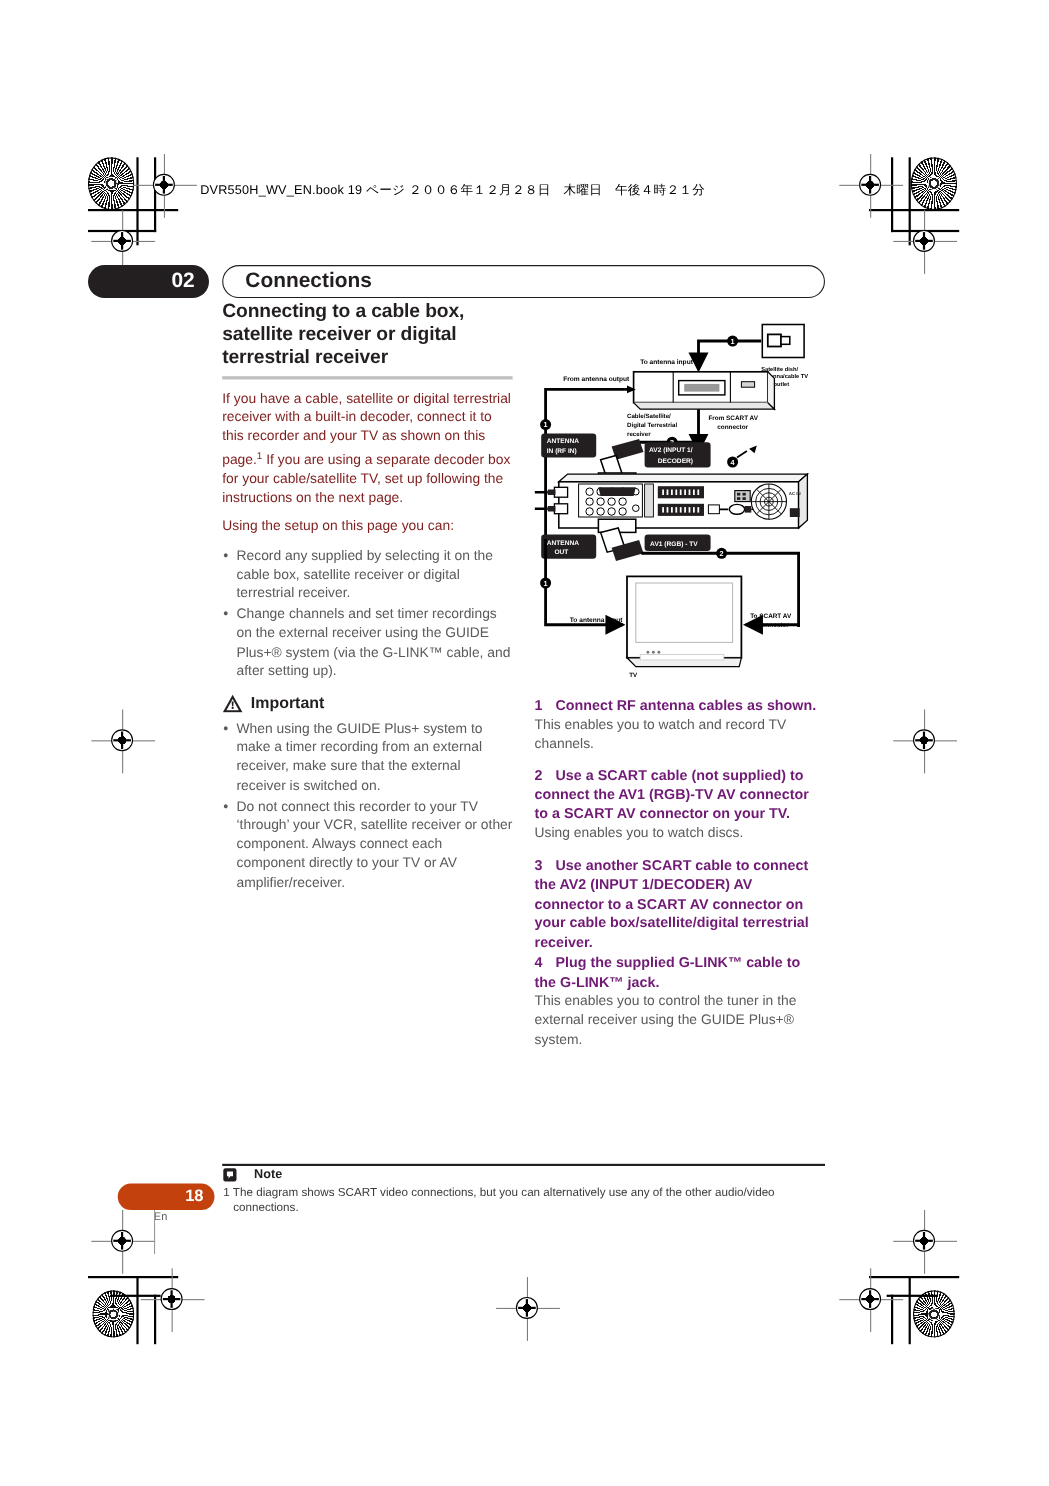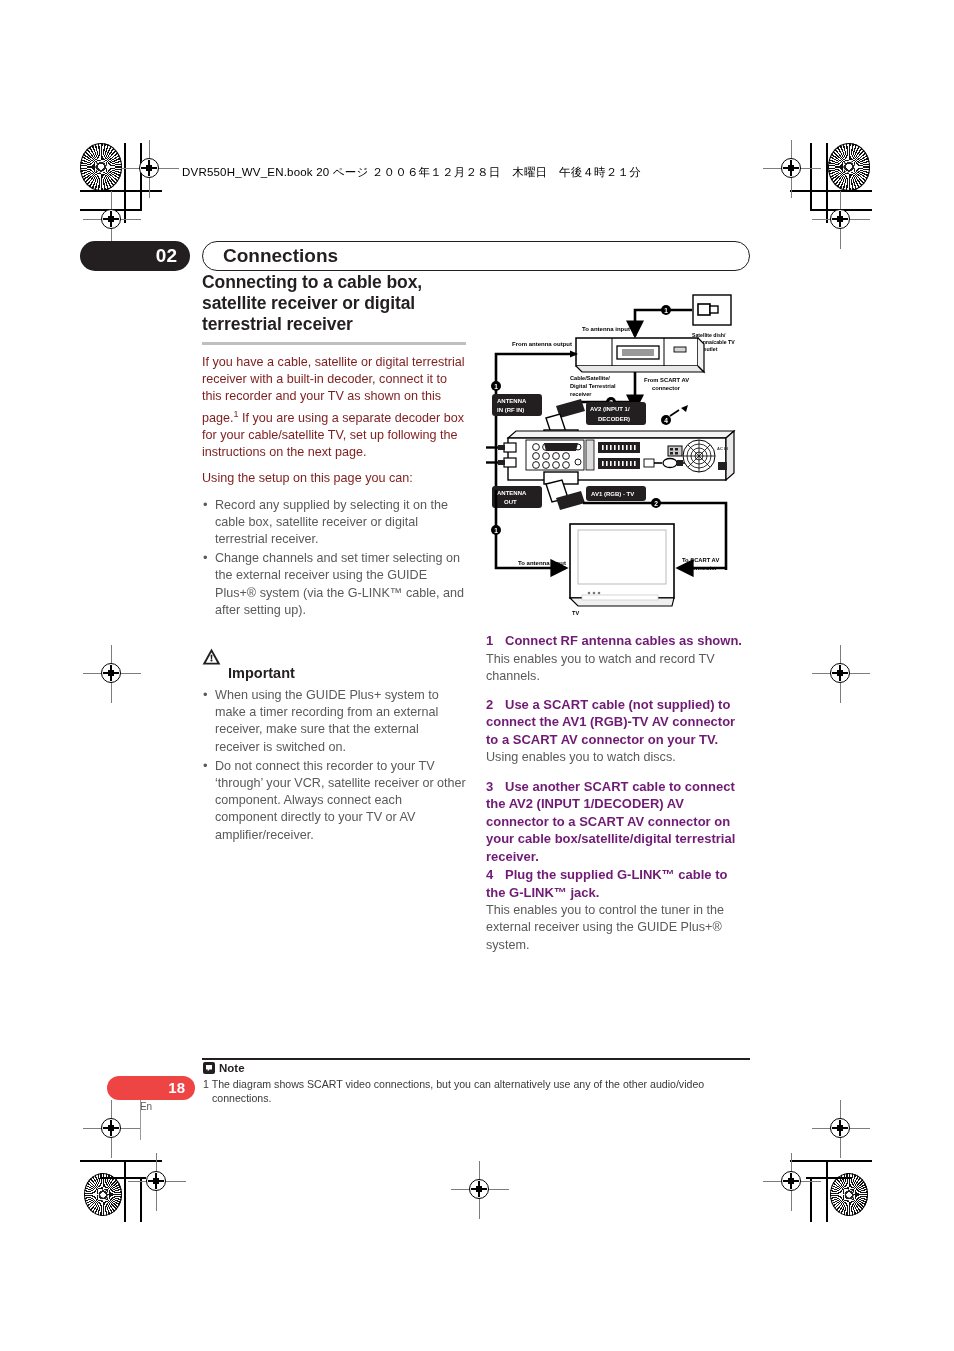--- a/index.html
+++ b/index.html
@@ -163,21 +163,20 @@
     display: flex;
     align-items: center;
     gap: 7px;
     margin: 12px 0 6px 0;
   }
   .warn-tri { width: 19px; height: 17px; display:block; }
   .important-label {
     font-size: 14.5px;
     font-weight: bold;
     color: #231f20;
-    margin-top: 34px;
   }
 
   .step {
     margin: 0 0 1px 0;
     font-size: 13px;
     line-height: 17.5px;
     font-weight: bold;
     color: #701a75;
   }
   .step .num {
@@ -189,21 +188,21 @@
     font-size: 12.6px;
     line-height: 17.2px;
     color: #5a5a5a;
   }
 
   
   .page-badge {
     position: absolute;
     left: 107px; top: 1076px;
     width: 88px; height: 24px;
-    background: #ef4444;
+    background: #c2410c;
     border-radius: 12px;
     color: #fff;
     font-size: 15px;
     font-weight: bold;
     text-align: right;
     line-height: 24px;
     padding-right: 10px;
     box-sizing: border-box;
   }
   .page-lang {
@@ -226,21 +225,21 @@
     position: absolute;
     left: 202px; top: 1058px;
     width: 548px; height: 1.6px;
     background: #231f20;
   }
   .note-head {
     position: absolute;
     left: 203px; top: 1062px;
     display: flex;
     align-items: center;
-    gap: 4px;
+    gap: 16px;
   }
   .note-icon {
     width: 12px; height: 12px;
     background: #231f20;
     border-radius: 2px;
     position: relative;
   }
   .note-icon::after {
     content: "";
     position: absolute;
@@ -358,36 +357,36 @@
     <div class="dot"></div>
   </div>
 
 <div class="mark-reg" style="left:463px; top:1173px;">
     <div class="h"></div>
     <div class="v"></div>
     <div class="ring"></div>
     <div class="dot"></div>
   </div>
 
-<div class="book-line" style="left:182px; top:165px;">DVR550H_WV_EN.book 20 ページ ２００６年１２月２８日　木曜日　午後４時２１分</div>
+<div class="book-line" style="left:182px; top:165px;">DVR550H_WV_EN.book 19 ページ ２００６年１２月２８日　木曜日　午後４時２１分</div>
 
 <div class="chapter-badge">02</div>
 <div class="chapter-pill">Connections</div>
 
 <div class="col-left">
   <h2 class="sec-title">Connecting to a cable box, satellite receiver or digital terrestrial receiver</h2>
   <div class="rule"></div>
 
   <p class="body"><span>If you have a cable, satellite or digital terrestrial receiver with a built-in decoder, connect it to this recorder and your TV as shown on this page.</span><sup>1</sup><span> If you are using a separate decoder box for your cable/satellite TV, set up following the instructions on the next page.</span></p>
 
   <p class="body">Using the setup on this page you can:</p>
 
   <ul class="bullets">
     <li>Record any supplied by selecting it on the cable box, satellite receiver or digital terrestrial receiver.</li>
-    <li>Change channels and set timer selecting on the external receiver using the GUIDE Plus+® system (via the G-LINK™ cable, and after setting up).</li>
+    <li>Change channels and set timer recordings on the external receiver using the GUIDE Plus+® system (via the G-LINK™ cable, and after setting up).</li>
   </ul>
 
   <div class="important-head">
     <svg class="warn-tri" viewBox="0 0 20 18">
       <path d="M10 0.6 L19.4 17.4 L0.6 17.4 Z" fill="#231f20"></path>
       <path d="M10 4.6 L16 15.6 L4 15.6 Z" fill="#ffffff"></path>
       <circle cx="10" cy="13.3" r="1.1" fill="#231f20"></circle>
       <path d="M9 7.2 h2 l-0.4 4.6 h-1.2 Z" fill="#231f20"></path>
     </svg>
     <span class="important-label">Important</span>

